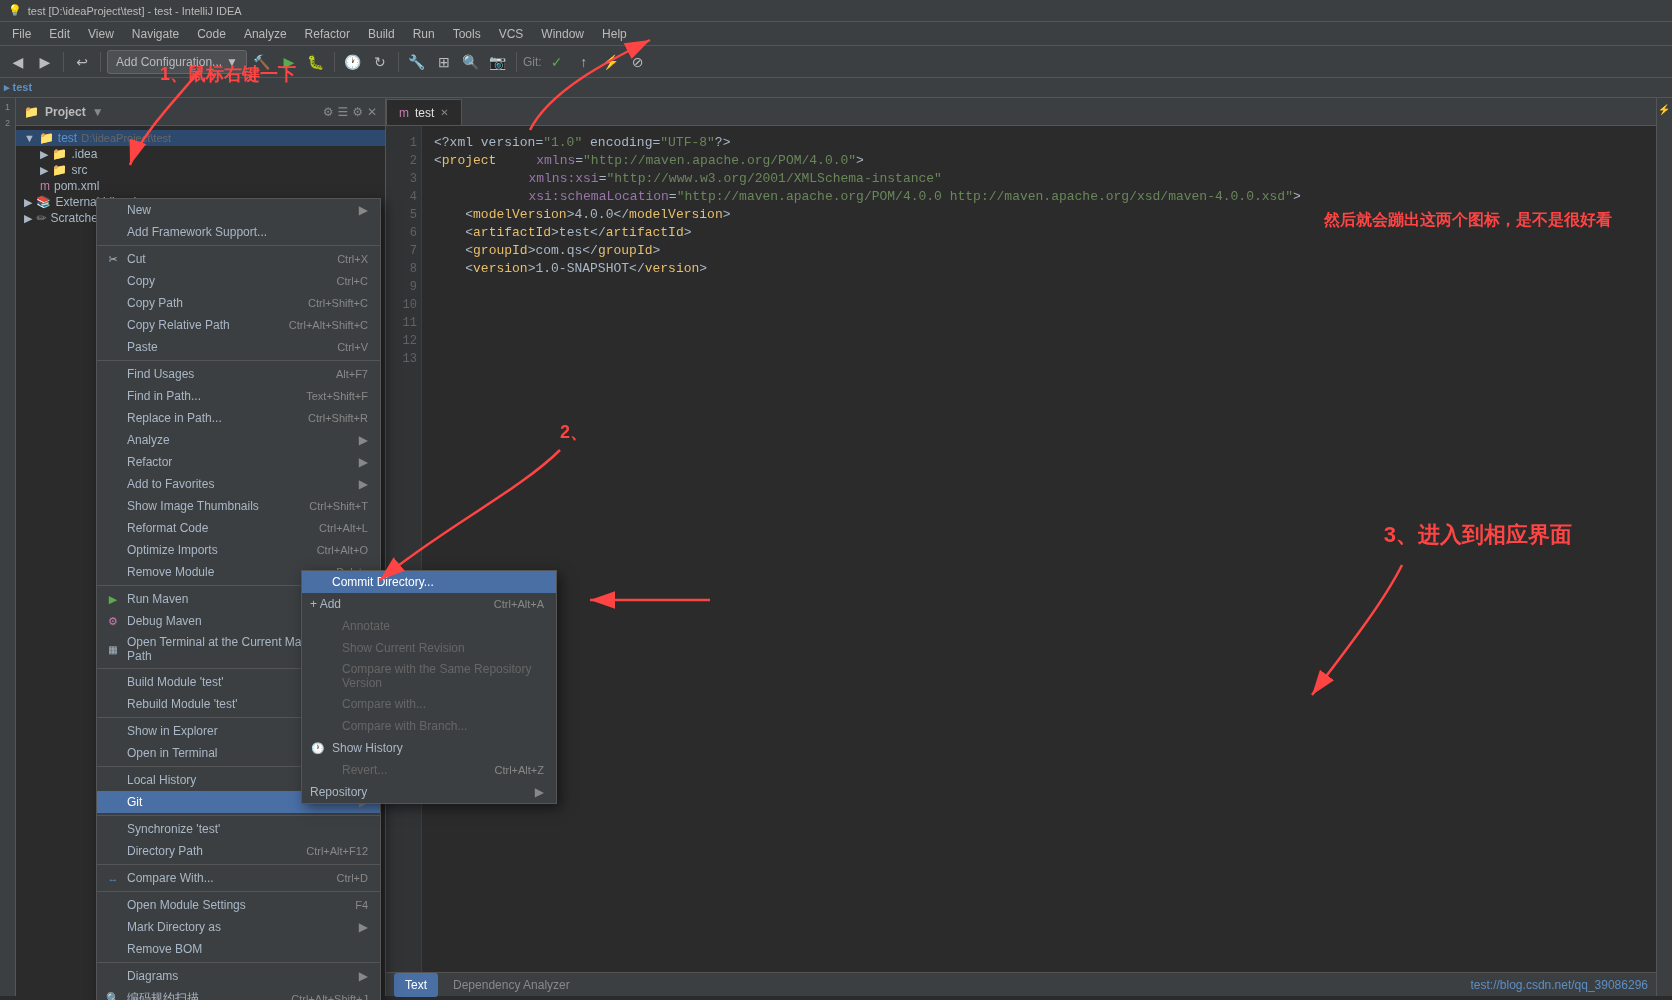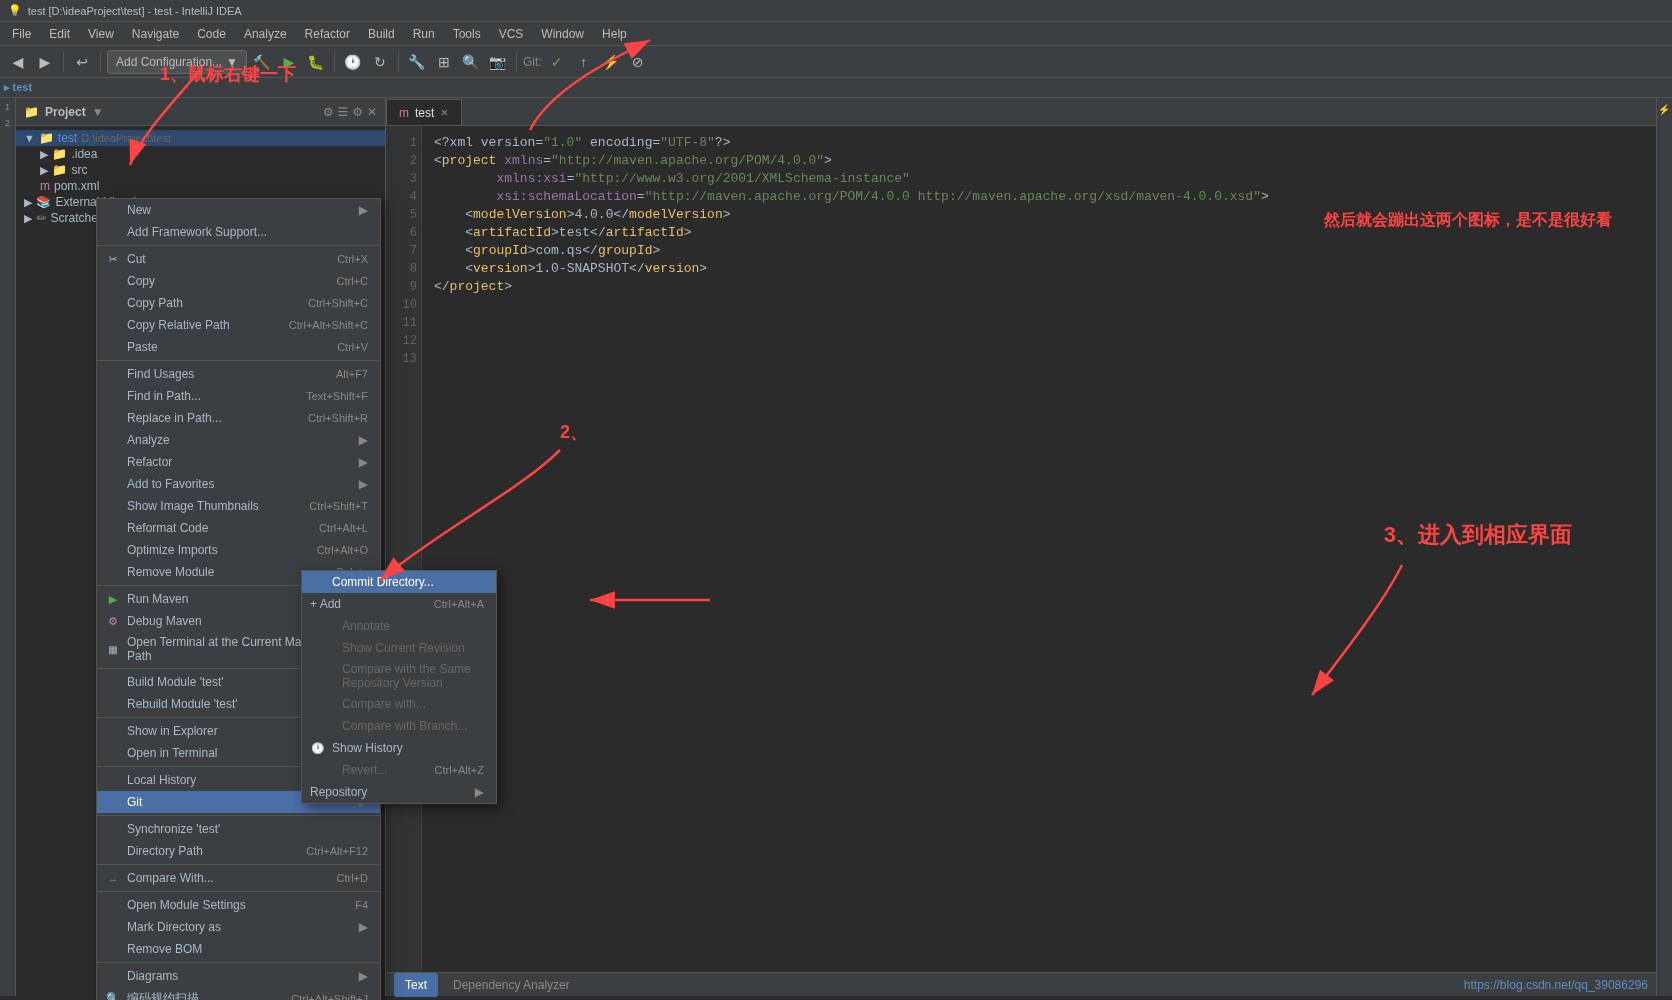--- a/index.html
+++ b/index.html
@@ -193,21 +193,21 @@
       justify-content: center;
       flex-shrink: 0;
     }
     .cm-item .label { flex: 1; }
 
     
     #git-submenu {
       position: absolute;
       left: 285px;
       top: 472px;
-      width: 196px;
+      width: 256px;
       background: #3c3f41;
       border: 1px solid #555;
       box-shadow: 4px 4px 12px rgba(0,0,0,0.5);
       z-index: 101;
       font-size: 12px;
     }
 
     
     #editor-area {
       flex: 1;
@@ -257,21 +257,21 @@
     #code-content {
       flex: 1;
       padding: 8px 12px;
       font-family: 'Courier New', monospace;
       font-size: 13px;
       line-height: 18px;
       overflow: auto;
     }
     .code-line { white-space: pre; }
     .xml-tag { color: #e8bf6a; }
-    .xml-attr { color: #9876aa; }
+    .xml-attr { color: #9876aa; margin-left: 32px; }
     .xml-val { color: #6a8759; }
     .xml-proc { color: #a9b7c6; }
     .xml-bracket { color: #a9b7c6; }
 
     
     #bottom-bar {
       height: 24px;
       background: #3c3f41;
       display: flex;
       align-items: center;
@@ -691,28 +691,27 @@
         <div class="code-line">        <span class="xml-attr">xmlns:xsi</span>=<span class="xml-val">"http://www.w3.org/2001/XMLSchema-instance"</span></div>
         <div class="code-line">        <span class="xml-attr">xsi:schemaLocation</span>=<span class="xml-val">"http://maven.apache.org/POM/4.0.0 http://maven.apache.org/xsd/maven-4.0.0.xsd"</span><span class="xml-bracket">&gt;</span></div>
         <div class="code-line">    <span class="xml-bracket">&lt;</span><span class="xml-tag">modelVersion</span><span class="xml-bracket">&gt;</span>4.0.0<span class="xml-bracket">&lt;/</span><span class="xml-tag">modelVersion</span><span class="xml-bracket">&gt;</span></div>
         <div class="code-line"></div>
         <div class="code-line"></div>
         <div class="code-line">    <span class="xml-bracket">&lt;</span><span class="xml-tag">artifactId</span><span class="xml-bracket">&gt;</span>test<span class="xml-bracket">&lt;/</span><span class="xml-tag">artifactId</span><span class="xml-bracket">&gt;</span></div>
         <div class="code-line">    <span class="xml-bracket">&lt;</span><span class="xml-tag">groupId</span><span class="xml-bracket">&gt;</span>com.qs<span class="xml-bracket">&lt;/</span><span class="xml-tag">groupId</span><span class="xml-bracket">&gt;</span></div>
         <div class="code-line">    <span class="xml-bracket">&lt;</span><span class="xml-tag">version</span><span class="xml-bracket">&gt;</span>1.0-SNAPSHOT<span class="xml-bracket">&lt;/</span><span class="xml-tag">version</span><span class="xml-bracket">&gt;</span></div>
         <div class="code-line"></div>
         <div class="code-line"></div>
-        <div class="code-line"><span class="xml-bracket">&lt;/</span><span class="xml-tag">project</span><span class="xml-bracket">&gt;</span></div>
       </div>
     </div>
 
     <div id="bottom-bar">
       <div class="bottom-tab active">Text</div>
       <div class="bottom-tab">Dependency Analyzer</div>
-      <span class="status-url">https://blog.csdn.net/qq_39086296</span>
+      <span class="status-url">test://blog.csdn.net/qq_39086296</span>
     </div>
   </div>
 
   <div id="right-sidebars">
     <div style="color:#888; font-size:10px; cursor:pointer; padding:2px;">⚡</div>
   </div>
 </div>
 
 <div id="annotations">
 

